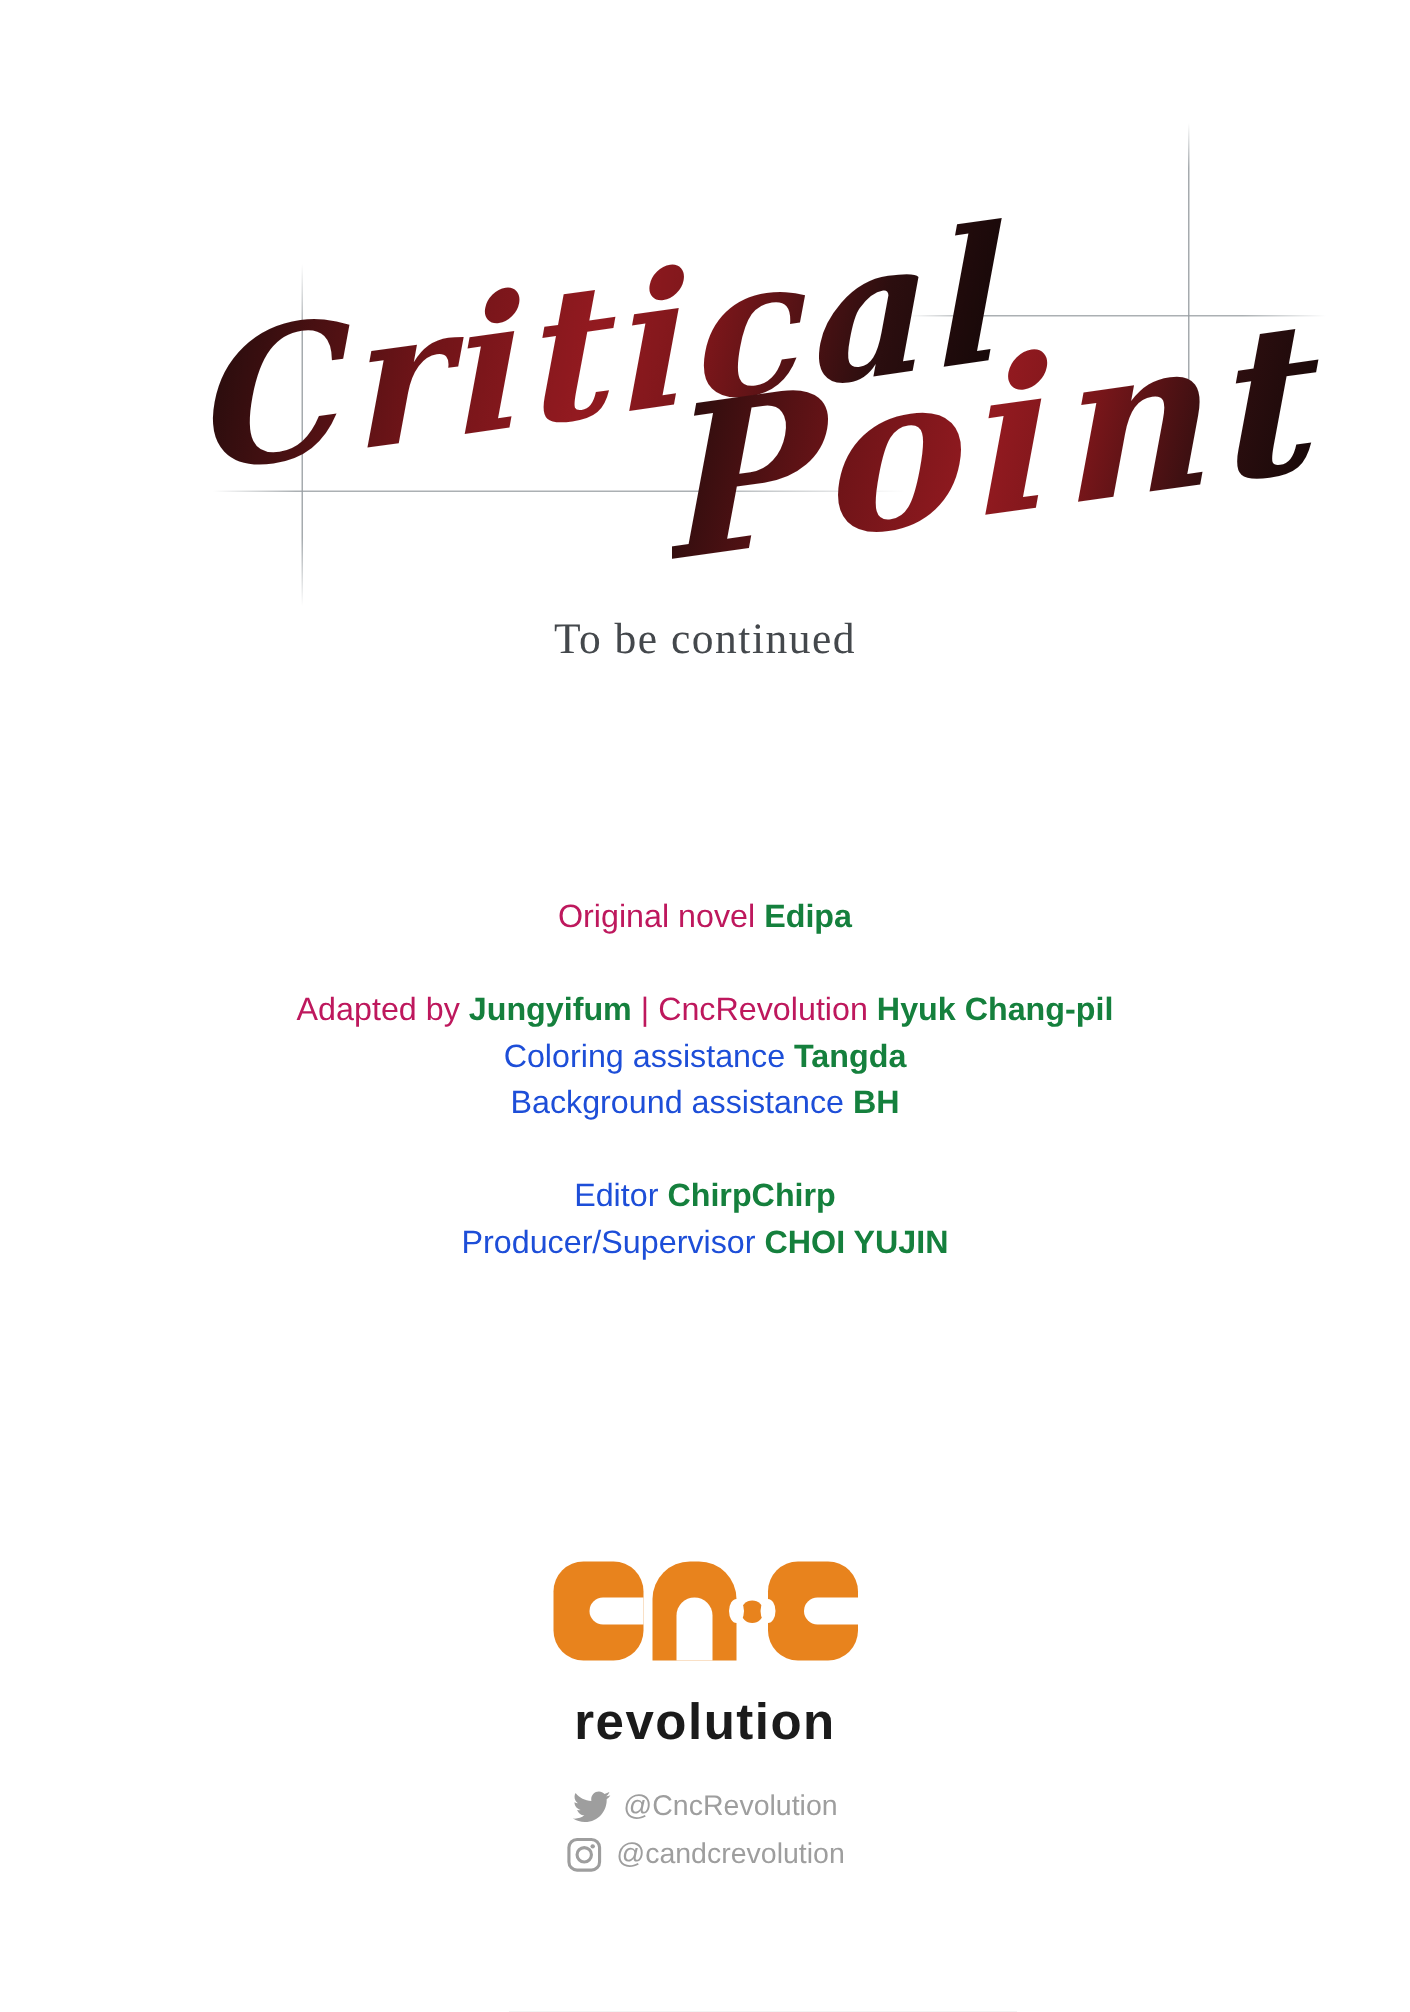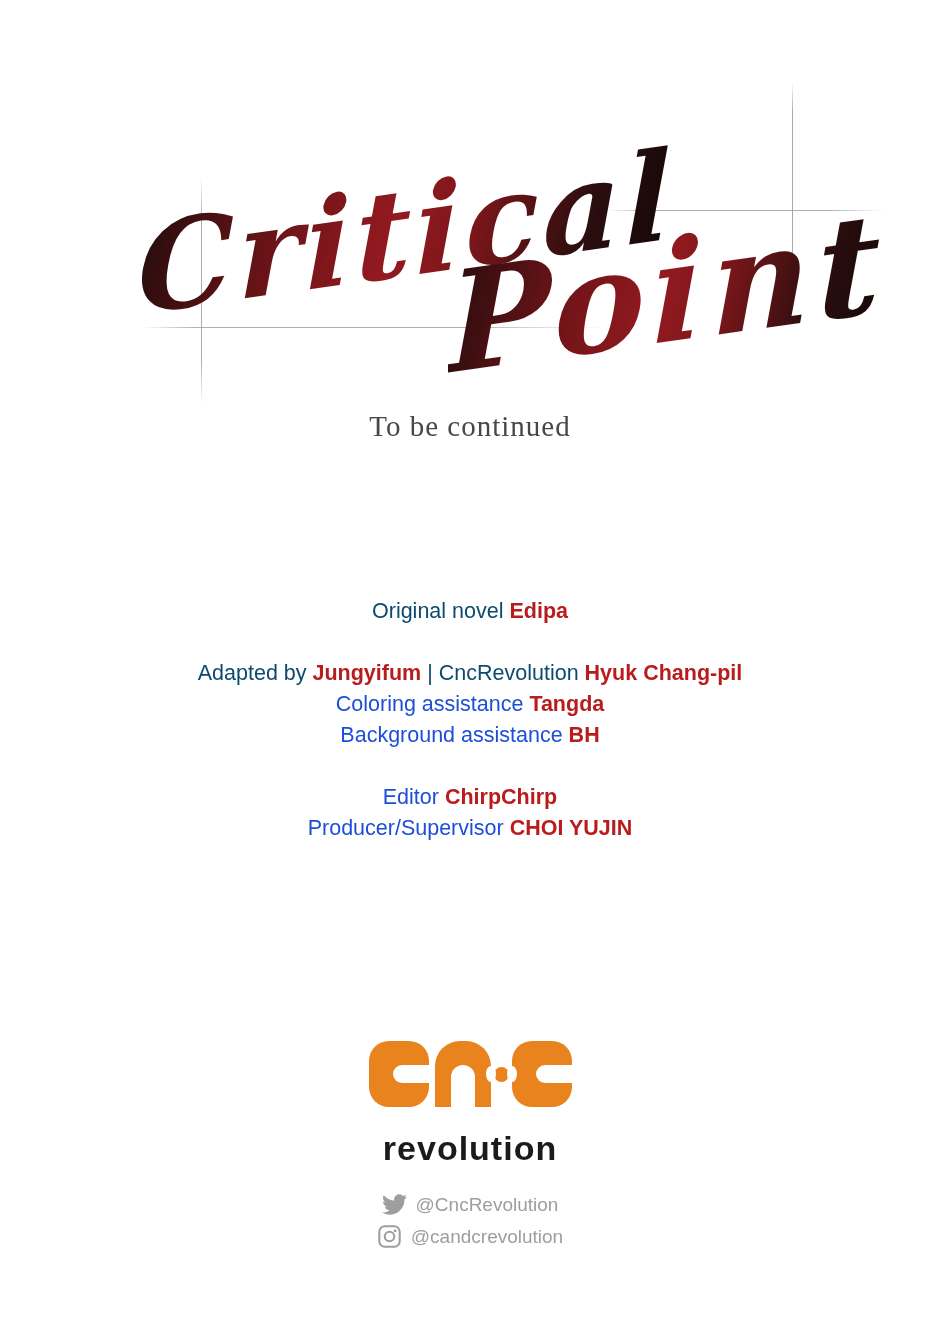--- a/index.html
+++ b/index.html
@@ -40,22 +40,22 @@
     font-size:29px; color:#44484c; letter-spacing:1px;
   }
 
   
   .credits {
     position:absolute; left:0; top:596px; width:940px; text-align:center;
     font-size:21.5px; line-height:31px; color:#6e6e6f;
   }
   .credits p { margin:0; }
   .credits .spacer { height:31px; }
-  .red { color:#0c4a6e; }
-  .name { color:#b91c1c; font-weight:bold; }
+  .red { color:#be185d; }
+  .name { color:#15803d; font-weight:bold; }
   .plain { color:#1d4ed8; }
 
   
   .publisher { position:absolute; left:0; top:1041px; width:940px;
     display:flex; flex-direction:column; align-items:center; }
   .cnc-logo { display:flex; align-items:center; height:66px; }
   .cnc-c, .cnc-c2 { position:relative; width:60px; height:66px;
     background:#e8831d; border-radius:20px; }
   .cnc-c::after, .cnc-c2::after { content:""; position:absolute; right:0; top:24px;
     width:36px; height:18px; background:#fff; border-radius:9px 0 0 9px; }

